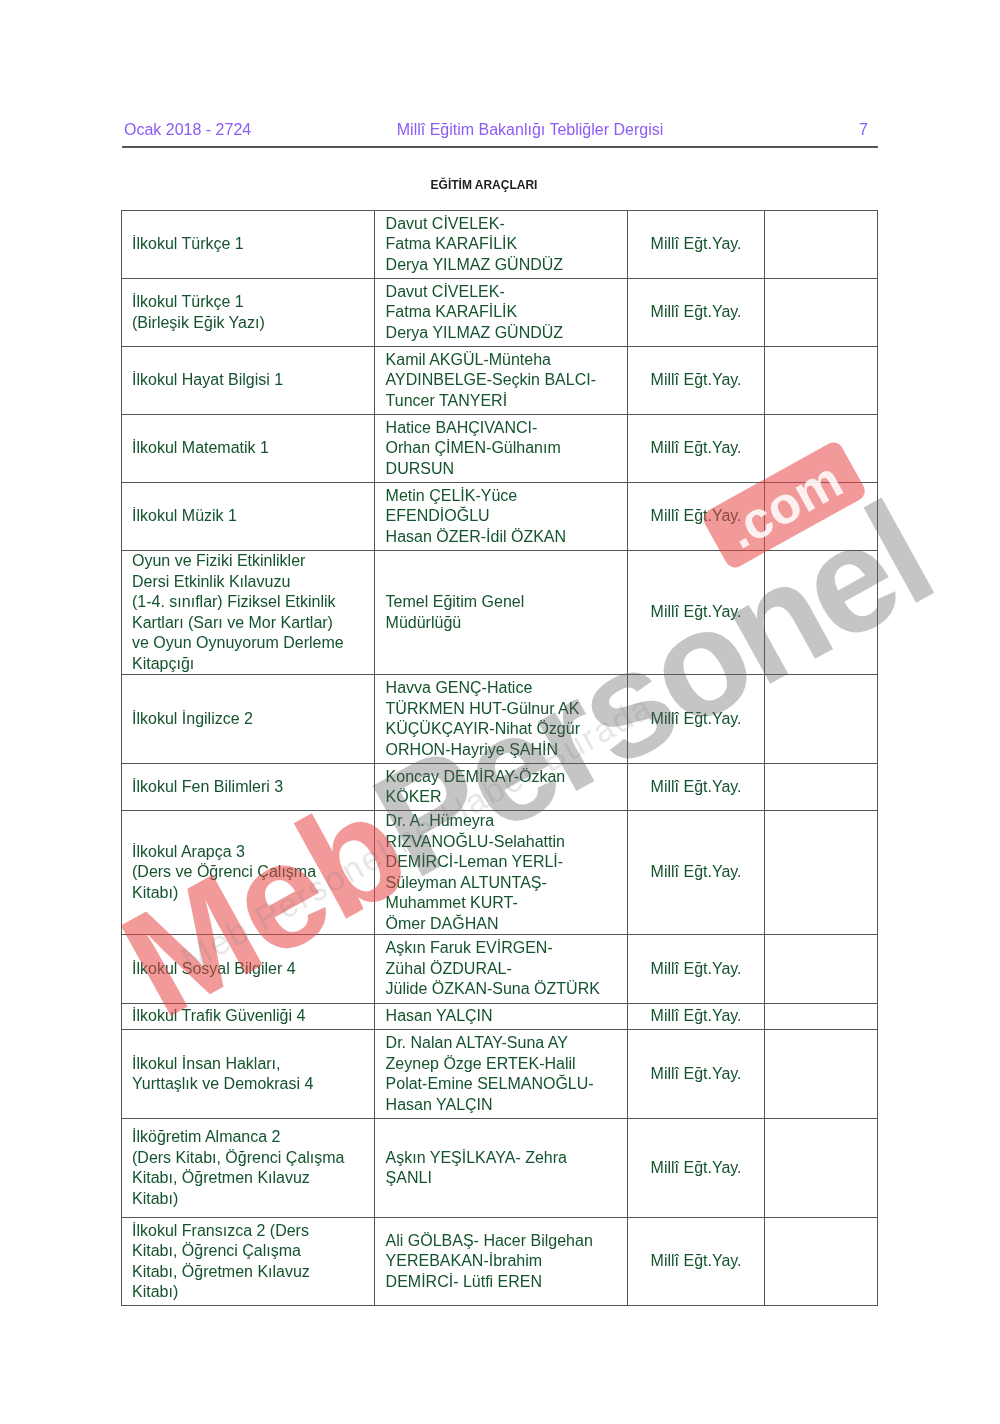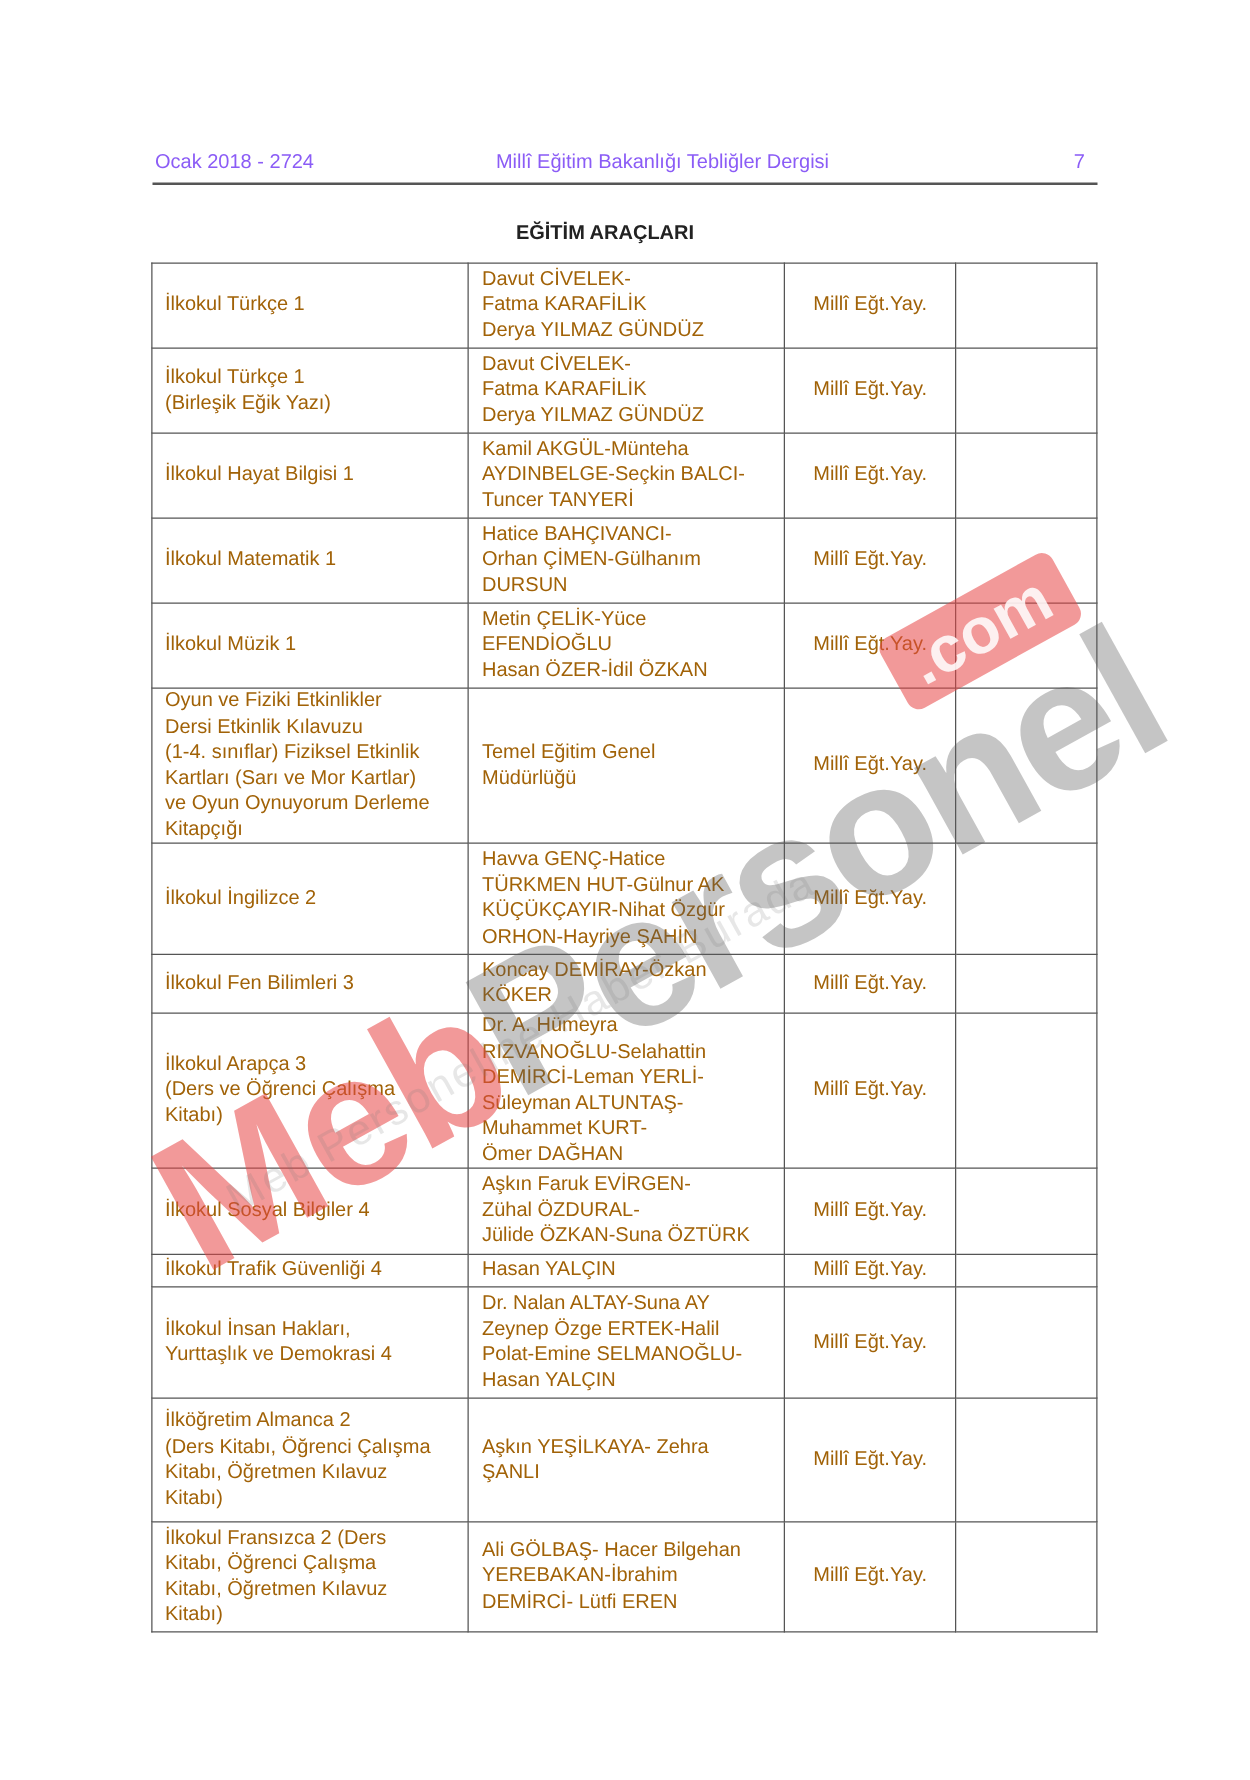--- a/index.html
+++ b/index.html
@@ -10,29 +10,29 @@
   .header {
     position:absolute; left:122px; top:118px; width:756px; height:28px;
     border-bottom:2px solid #555;
     font-size:16px; color:#8b5cf6;
   }
   .header .left { position:absolute; left:2px; top:3px; }
   .header .center { position:absolute; left:0; right:0; top:3px; text-align:center; padding-left:60px; }
   .header .right { position:absolute; right:10px; top:3px; }
   .title {
     position:absolute; left:0; width:968px; top:178px; text-align:center;
-    font-weight:bold; font-size:16px; color:#222;
+    font-weight:bold; font-size:12px; color:#222;
   }
   table {
     position:absolute; left:121px; top:210px; width:757px;
     border-collapse:collapse; font-size:16px; line-height:20.5px;
   }
   td {
     border:1.5px solid #555; vertical-align:middle; padding:0 10px;
-    color:#a16207;
+    color:#14532d;
   }
   td.c1 { width:232px; }
   td.c2 { width:232px; padding-left:11px; }
   td.c3 { width:117px; text-align:center; padding:0 10px; }
   td.c4 { width:94px; }
   td .ln { display:block; white-space:nowrap; }
   .wm { position:absolute; pointer-events:none; }
   .wm-main {
     left:95px; top:470px; transform:rotate(-29deg); transform-origin:left top;
     font-size:150px; font-weight:bold; letter-spacing:-4px; white-space:nowrap;

